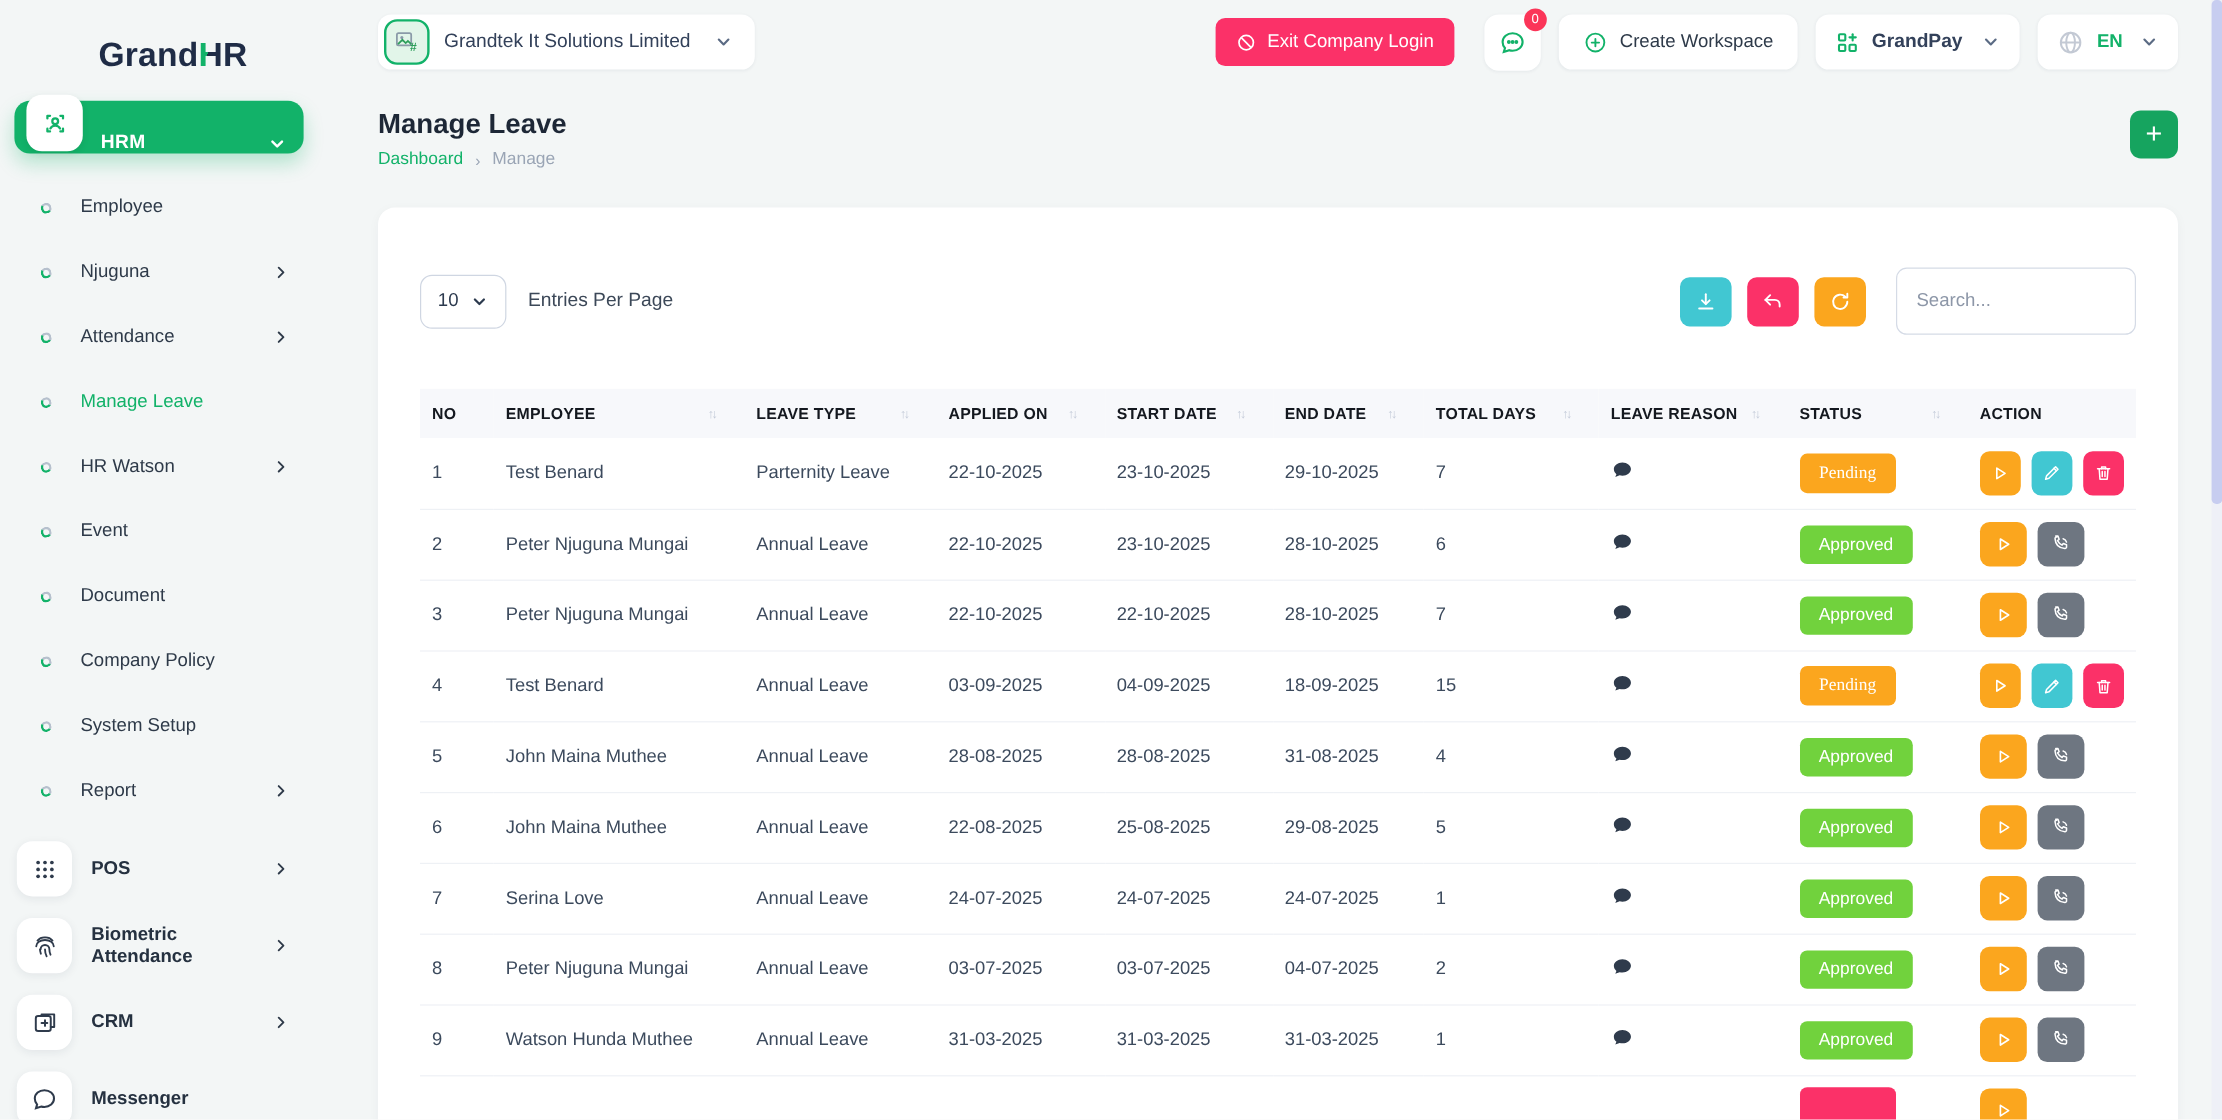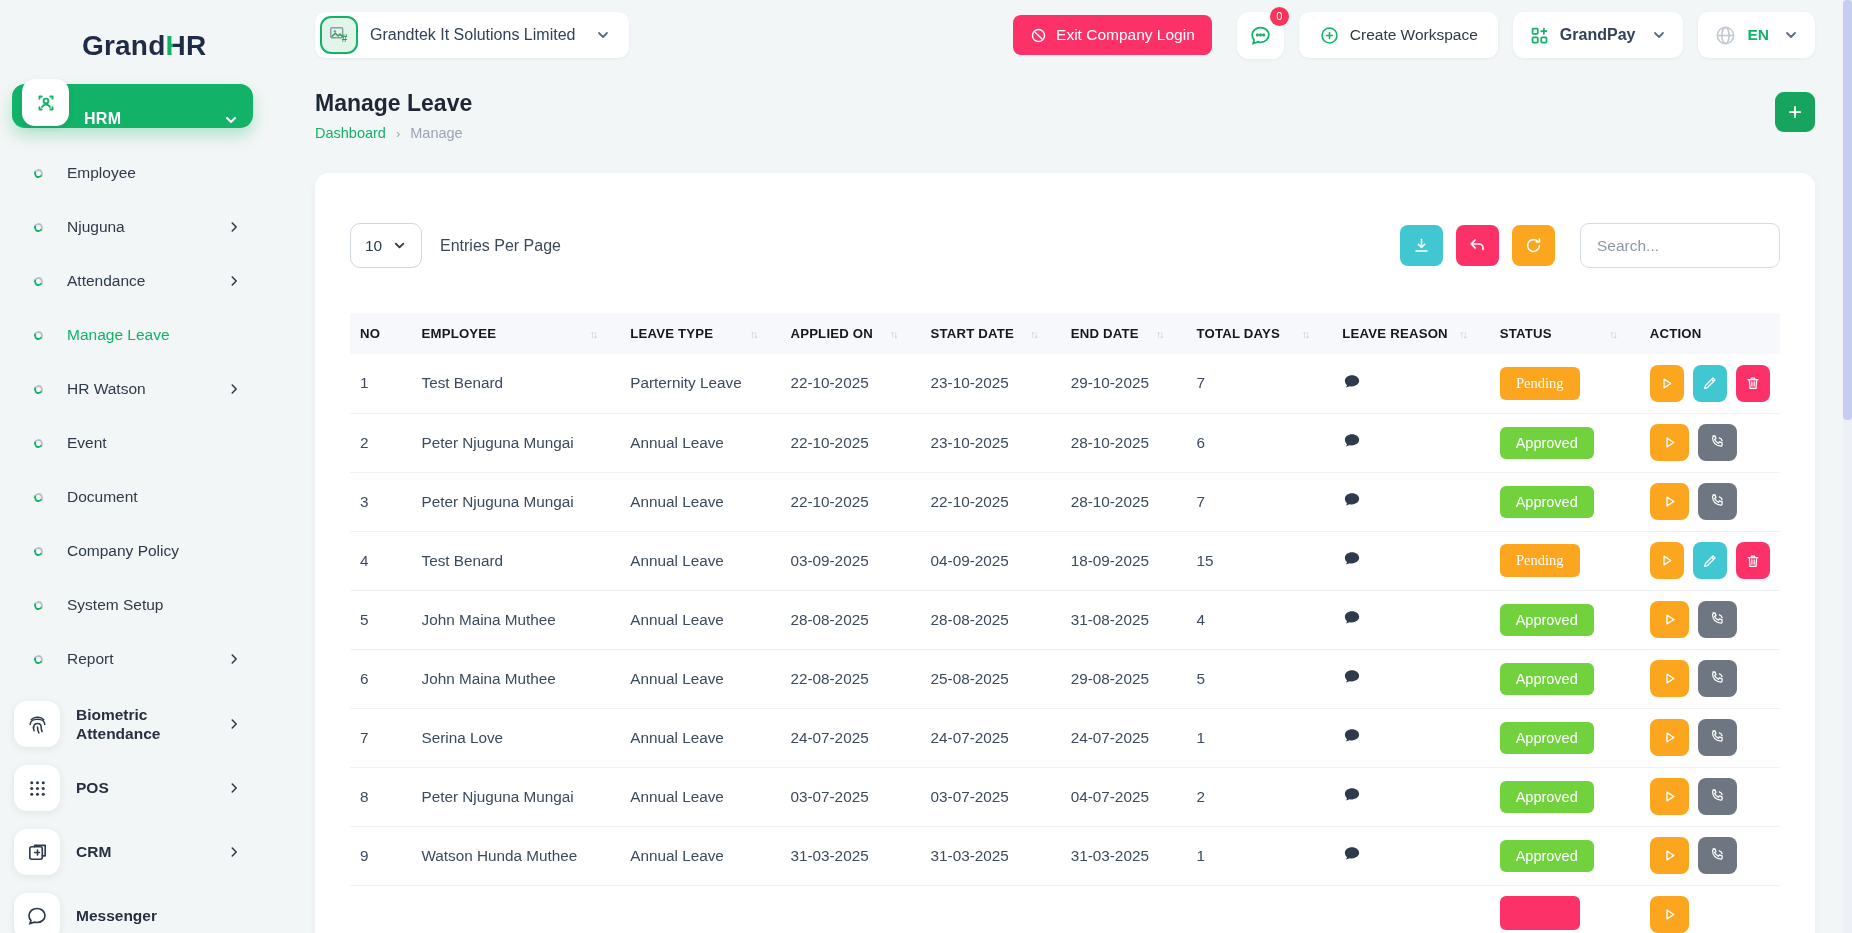--- a/index.html
+++ b/index.html
@@ -73,21 +73,21 @@
           padding:50px 35px 20px 35px; height:900px; }
   .toolbar { display:flex; align-items:center; }
   .entries-select { display:flex; align-items:center; justify-content:center; gap:10px; width:72px; height:45px;
                     border:1px solid #cfd6e2; border-radius:10px; background:#fff; font-size:15.5px; color:#2c3a4e; cursor:pointer; }
   .entries-label { margin-left:18px; font-size:16px; color:#3c4858; }
   .toolbar-right { margin-left:auto; display:flex; align-items:center; gap:13px; }
   .tbtn { width:43px; height:41px; border:none; border-radius:8px; display:flex; align-items:center; justify-content:center; cursor:pointer; }
   .tbtn-download { background:#41c7d2; }
   .tbtn-undo { background:#fb3168; }
   .tbtn-refresh { background:#fba61e; }
-  .search-input { margin-left:12px; width:200px; height:45px; border:1px solid #d5dbe6; border-radius:9px; padding:0 16px;
+  .search-input { margin-left:12px; width:200px; height:56px; border:1px solid #d5dbe6; border-radius:9px; padding:0 16px;
                   font-size:15.5px; font-family:inherit; color:#4d7c0f; background:#fff; outline:none; }
   .search-input::placeholder { color:#8d97a8; }
 
   table { width:100%; border-collapse:collapse; margin-top:45px; table-layout:fixed; }
   thead tr { background:#f7f8fb; }
   th { text-align:left; padding:13px 10px; font-size:13.2px; color:#14181f; letter-spacing:.2px; }
   th .th-inner { display:flex; align-items:center; }
   th .sort { margin-left:auto; padding-right:14px; color:#c3cad8; font-size:10.5px; letter-spacing:-2px; cursor:pointer; }
   th:nth-child(1){width:4.3%;} th:nth-child(2){width:14.6%;} th:nth-child(3){width:11.2%;}
   th:nth-child(4){width:9.8%;} th:nth-child(5){width:9.8%;} th:nth-child(6){width:8.8%;}
@@ -192,50 +192,50 @@
         <span class="chev">
           <svg width="14" height="14" viewBox="0 0 16 16" fill="none" stroke="#2e3a49" stroke-width="1.8" stroke-linecap="round" stroke-linejoin="round">
             <polyline points="6,3.5 10.5,8 6,12.5"></polyline>
           </svg>
         </span>
       </div>
     </nav>
   <div class="modules">
       <div class="mitem">
         <span class="micon">
-          <svg width="25" height="25" viewBox="0 0 24 24" fill="none" stroke="#2f3b4c" stroke-width="1.5" stroke-linecap="round">
-            <path d="M6 7.5A7.3 7.3 0 0112 5a7.3 7.3 0 016 2.5"></path>
-            <path d="M5 12c0-3 3.1-5 7-5s7 2 7 5"></path>
-            <path d="M8.5 14.5c0-2 1.5-3.5 3.5-3.5s3.5 1.5 3.5 3.5c0 1.6.3 3 .9 4.3"></path>
-            <path d="M12 14.5c0 2 .4 4 1.3 5.5"></path>
-            <path d="M8.7 18c-.4-1.1-.7-2.2-.7-3.5"></path>
-          </svg>
-        </span>
-        <span class="lbl">Biometric Attendance</span>
-        <span class="chev">
-          <svg width="14" height="14" viewBox="0 0 16 16" fill="none" stroke="#2e3a49" stroke-width="1.8" stroke-linecap="round" stroke-linejoin="round">
-            <polyline points="6,3.5 10.5,8 6,12.5"></polyline>
-          </svg>
-        </span>
-      </div>
-      <div class="mitem">
-        <span class="micon">
           <svg width="23" height="23" viewBox="0 0 24 24" fill="#2f3b4c">
             <circle cx="6" cy="6" r="1.6"></circle>
             <circle cx="12" cy="6" r="1.6"></circle>
             <circle cx="18" cy="6" r="1.6"></circle>
             <circle cx="6" cy="12" r="1.6"></circle>
             <circle cx="12" cy="12" r="1.6"></circle>
             <circle cx="18" cy="12" r="1.6"></circle>
             <circle cx="6" cy="18" r="1.6"></circle>
             <circle cx="12" cy="18" r="1.6"></circle>
             <circle cx="18" cy="18" r="1.6"></circle>
           </svg>
         </span>
         <span class="lbl">POS</span>
+        <span class="chev">
+          <svg width="14" height="14" viewBox="0 0 16 16" fill="none" stroke="#2e3a49" stroke-width="1.8" stroke-linecap="round" stroke-linejoin="round">
+            <polyline points="6,3.5 10.5,8 6,12.5"></polyline>
+          </svg>
+        </span>
+      </div>
+      <div class="mitem">
+        <span class="micon">
+          <svg width="25" height="25" viewBox="0 0 24 24" fill="none" stroke="#2f3b4c" stroke-width="1.5" stroke-linecap="round">
+            <path d="M6 7.5A7.3 7.3 0 0112 5a7.3 7.3 0 016 2.5"></path>
+            <path d="M5 12c0-3 3.1-5 7-5s7 2 7 5"></path>
+            <path d="M8.5 14.5c0-2 1.5-3.5 3.5-3.5s3.5 1.5 3.5 3.5c0 1.6.3 3 .9 4.3"></path>
+            <path d="M12 14.5c0 2 .4 4 1.3 5.5"></path>
+            <path d="M8.7 18c-.4-1.1-.7-2.2-.7-3.5"></path>
+          </svg>
+        </span>
+        <span class="lbl">Biometric Attendance</span>
         <span class="chev">
           <svg width="14" height="14" viewBox="0 0 16 16" fill="none" stroke="#2e3a49" stroke-width="1.8" stroke-linecap="round" stroke-linejoin="round">
             <polyline points="6,3.5 10.5,8 6,12.5"></polyline>
           </svg>
         </span>
       </div>
       <div class="mitem">
         <span class="micon">
           <svg width="23" height="23" viewBox="0 0 24 24" fill="none" stroke="#2f3b4c" stroke-width="1.7" stroke-linecap="round" stroke-linejoin="round">
             <rect x="4" y="6" width="13" height="13" rx="2"></rect>

